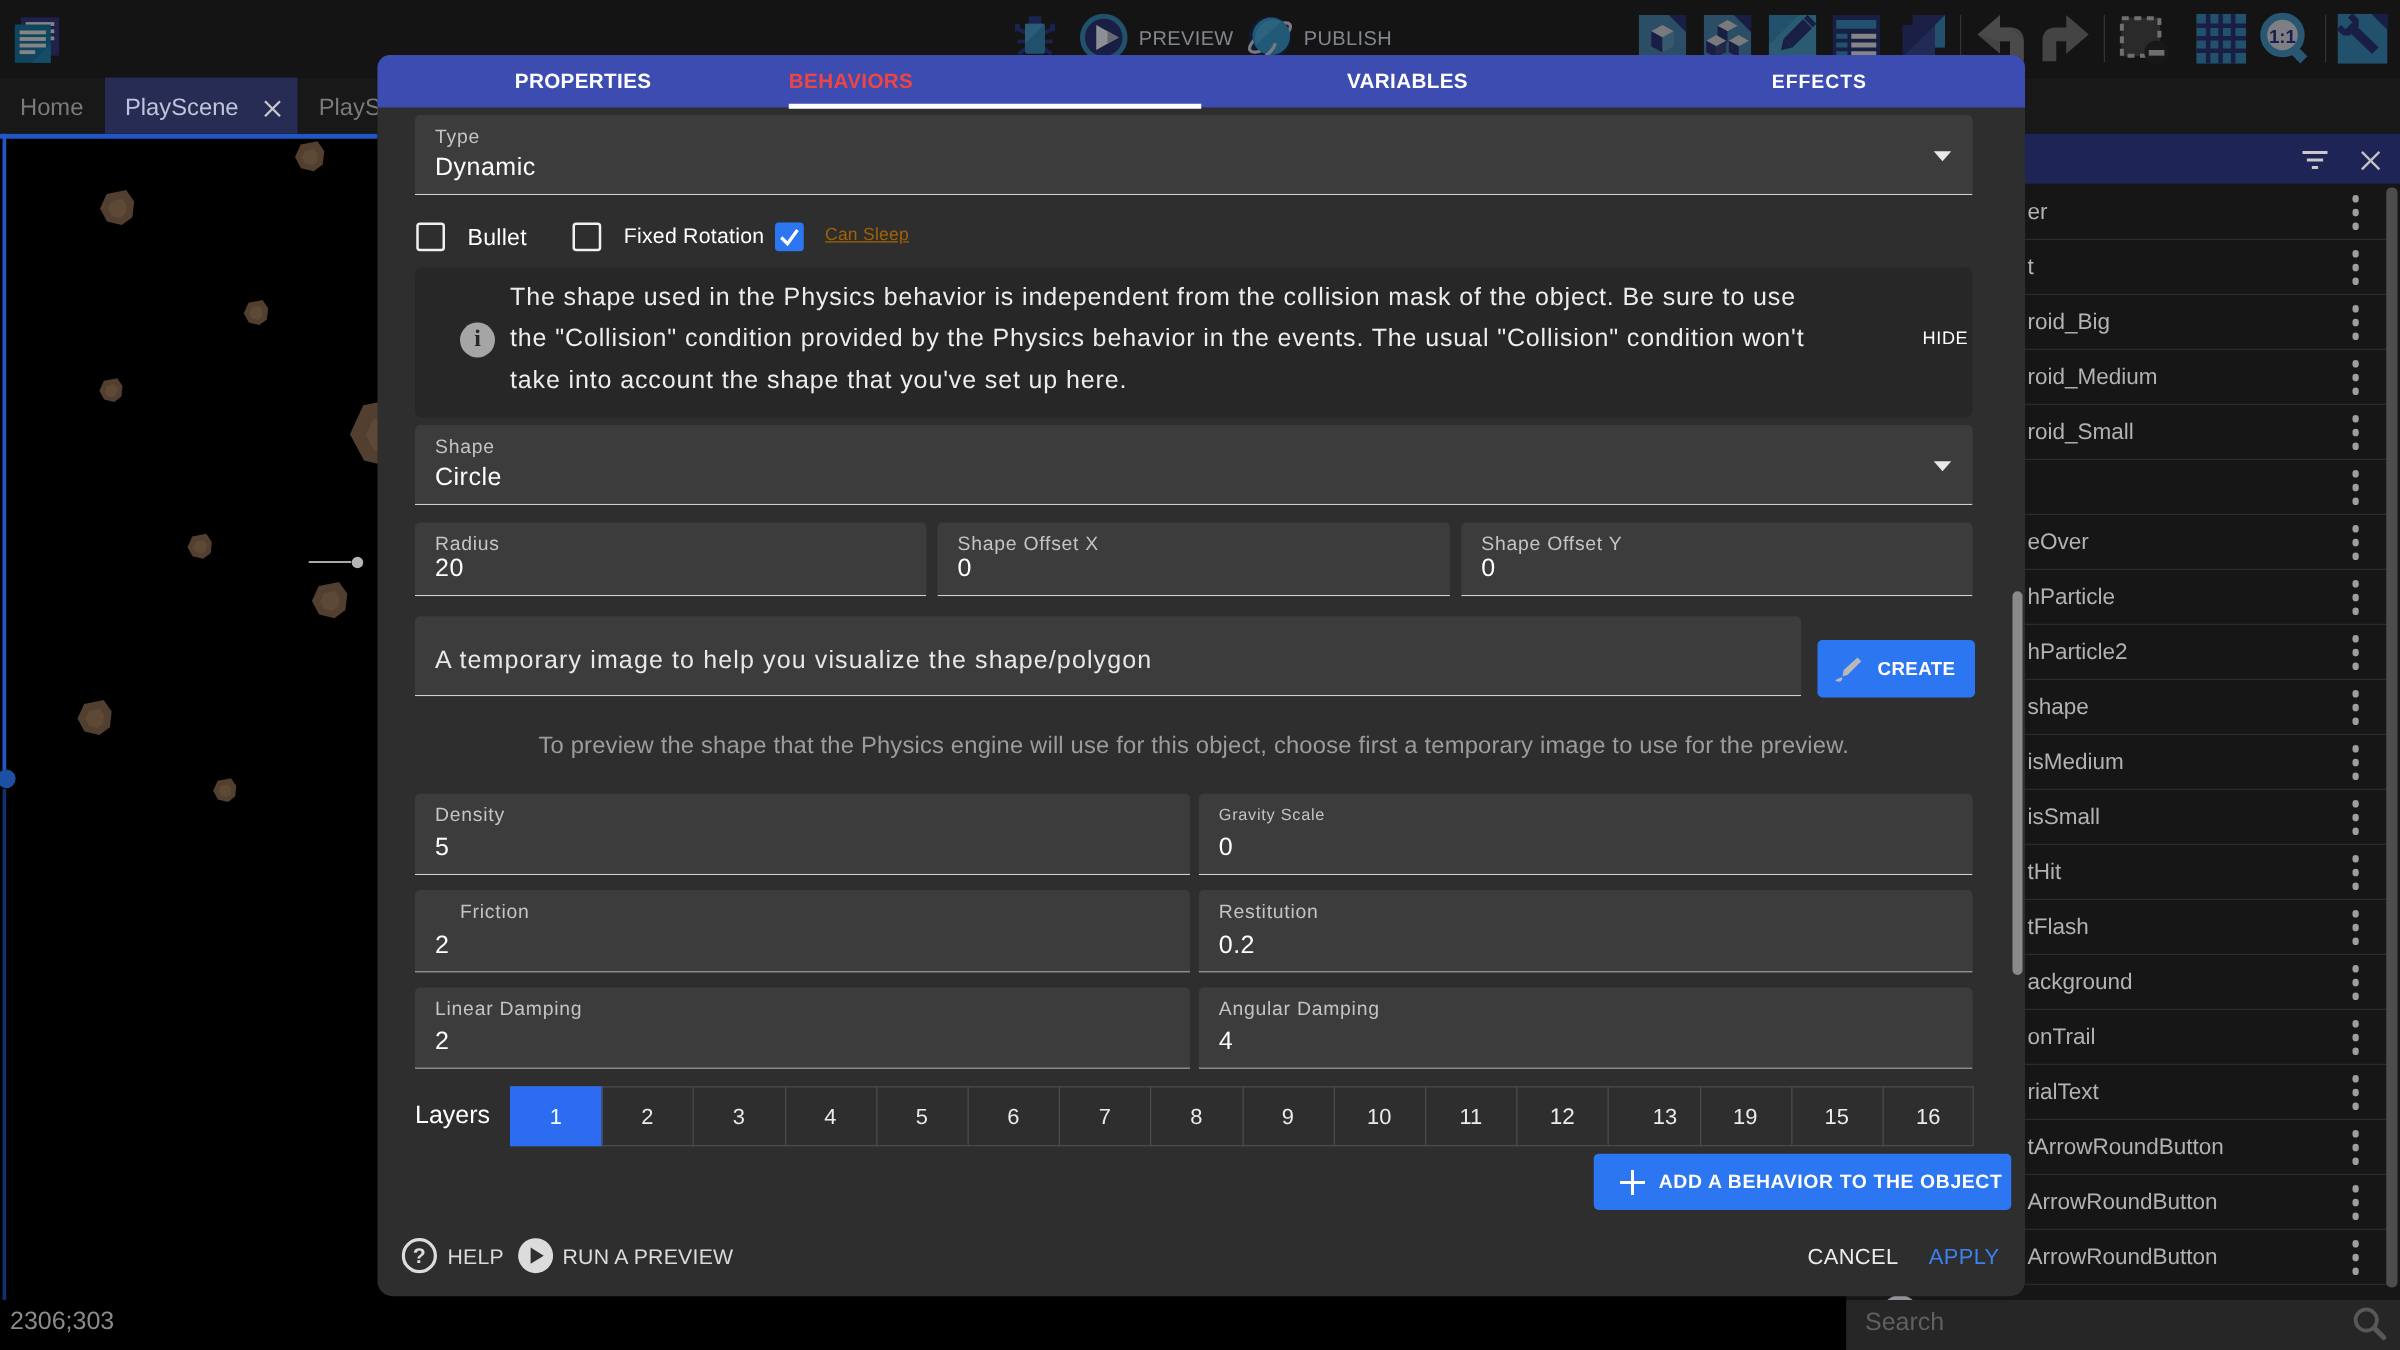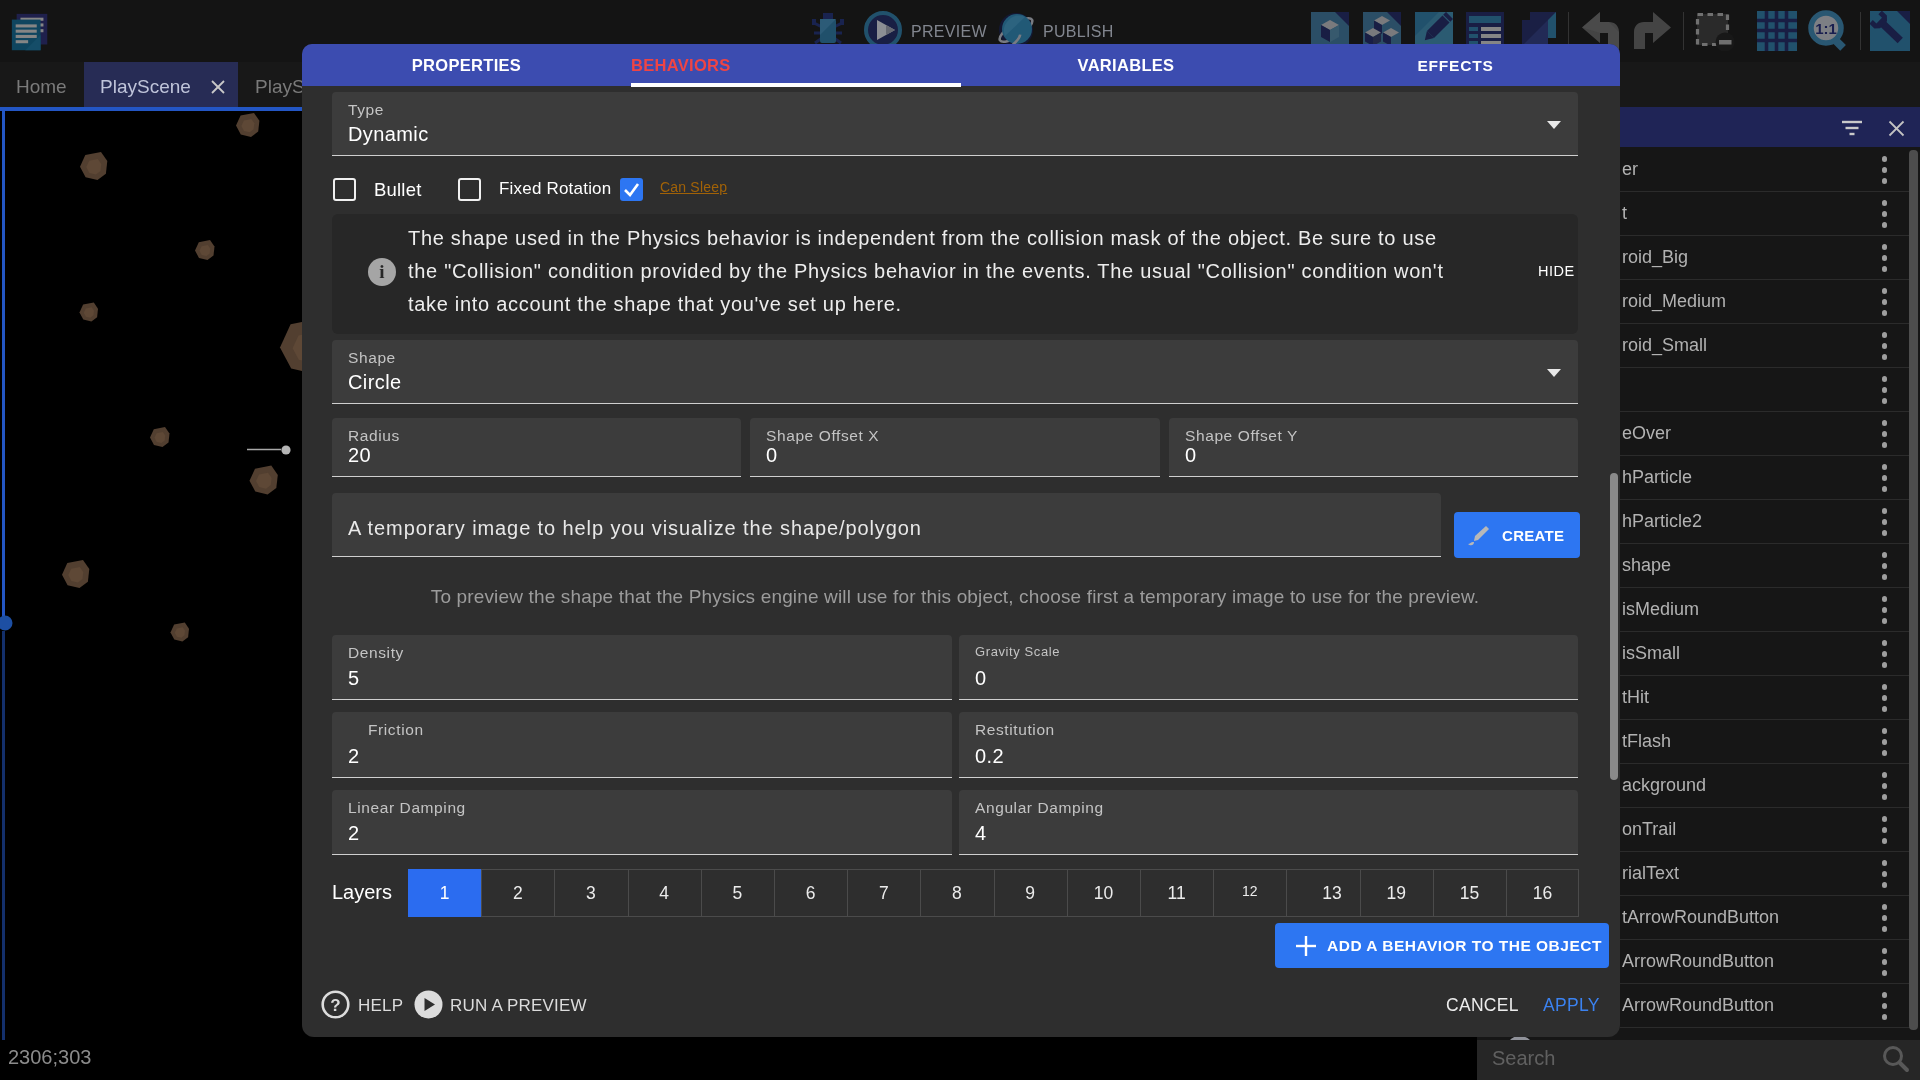--- a/index.html
+++ b/index.html
@@ -425,21 +425,21 @@
       <div class="abs" style="left:847.2px;top:883px;width:73.2px;text-align:center;font-size:17.5px;color:#ececec;">7</div>
       <div class="abs" style="left:920.4px;top:869px;width:1px;height:48px;background:#4b4b4b;"></div>
       <div class="abs" style="left:920.4px;top:883px;width:73.2px;text-align:center;font-size:17.5px;color:#ececec;">8</div>
       <div class="abs" style="left:993.6px;top:869px;width:1px;height:48px;background:#4b4b4b;"></div>
       <div class="abs" style="left:993.6px;top:883px;width:73.2px;text-align:center;font-size:17.5px;color:#ececec;">9</div>
       <div class="abs" style="left:1066.8px;top:869px;width:1px;height:48px;background:#4b4b4b;"></div>
       <div class="abs" style="left:1066.8px;top:883px;width:73.2px;text-align:center;font-size:17.5px;color:#ececec;">10</div>
       <div class="abs" style="left:1140.0px;top:869px;width:1px;height:48px;background:#4b4b4b;"></div>
       <div class="abs" style="left:1140.0px;top:883px;width:73.2px;text-align:center;font-size:17.5px;color:#ececec;">11</div>
       <div class="abs" style="left:1213.2px;top:869px;width:1px;height:48px;background:#4b4b4b;"></div>
-      <div class="abs" style="left:1213.2px;top:883px;width:73.2px;text-align:center;font-size:14px;color:#ececec;">12</div>
+      <div class="abs" style="left:1213.2px;top:883px;width:73.2px;text-align:center;font-size:18px;color:#ececec;">12</div>
       <div class="abs" style="left:1286.4px;top:869px;width:1px;height:48px;background:#4b4b4b;"></div>
       <div class="abs" style="left:1286.4px;top:883px;width:73.2px;text-align:center;font-size:17.5px;color:#ececec;padding-left:18px;">13</div>
       <div class="abs" style="left:1359.6px;top:869px;width:1px;height:48px;background:#4b4b4b;"></div>
       <div class="abs" style="left:1359.6px;top:883px;width:73.2px;text-align:center;font-size:17.5px;color:#ececec;">19</div>
       <div class="abs" style="left:1432.8px;top:869px;width:1px;height:48px;background:#4b4b4b;"></div>
       <div class="abs" style="left:1432.8px;top:883px;width:73.2px;text-align:center;font-size:17.5px;color:#ececec;">15</div>
       <div class="abs" style="left:1506.0px;top:869px;width:1px;height:48px;background:#4b4b4b;"></div>
       <div class="abs" style="left:1506.0px;top:883px;width:73.2px;text-align:center;font-size:17.5px;color:#ececec;">16</div>
       <div class="abs" style="left:1275px;top:923px;width:334px;height:45px;background:#2d76f2;border-radius:4px;"></div>
       <svg class="abs" style="left:1295px;top:935px" width="22" height="22" viewBox="0 0 22 22">

